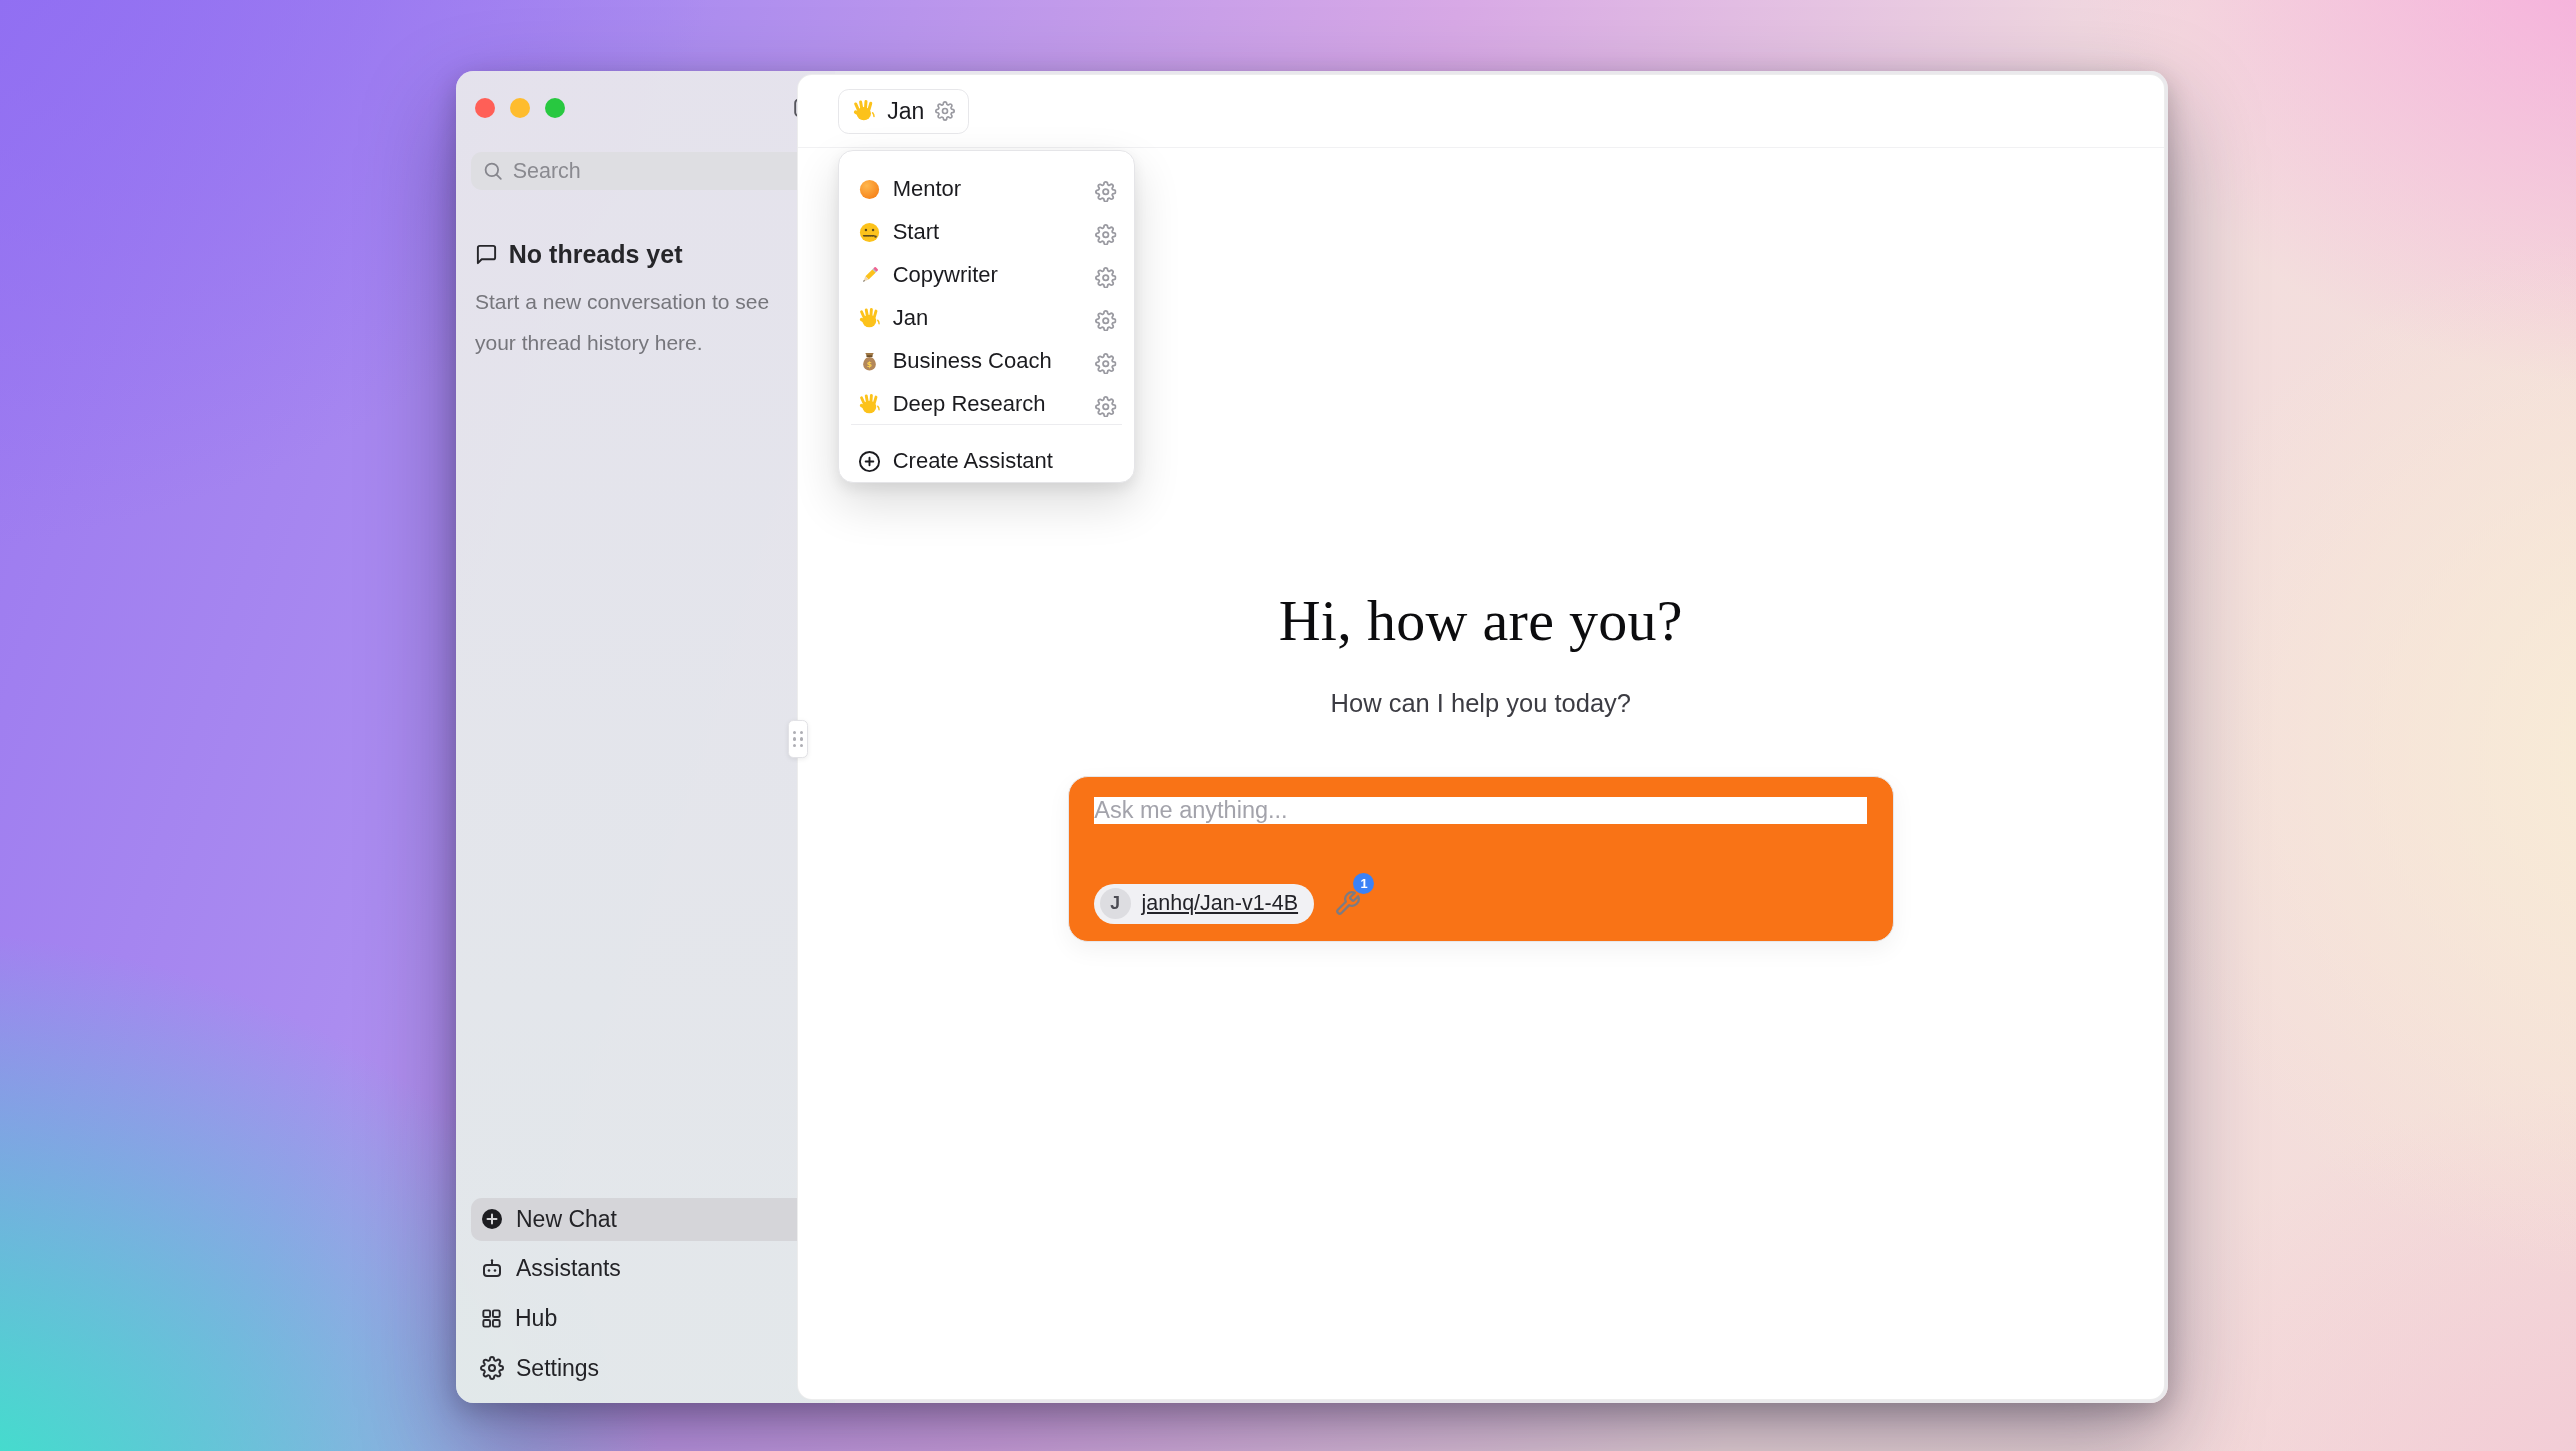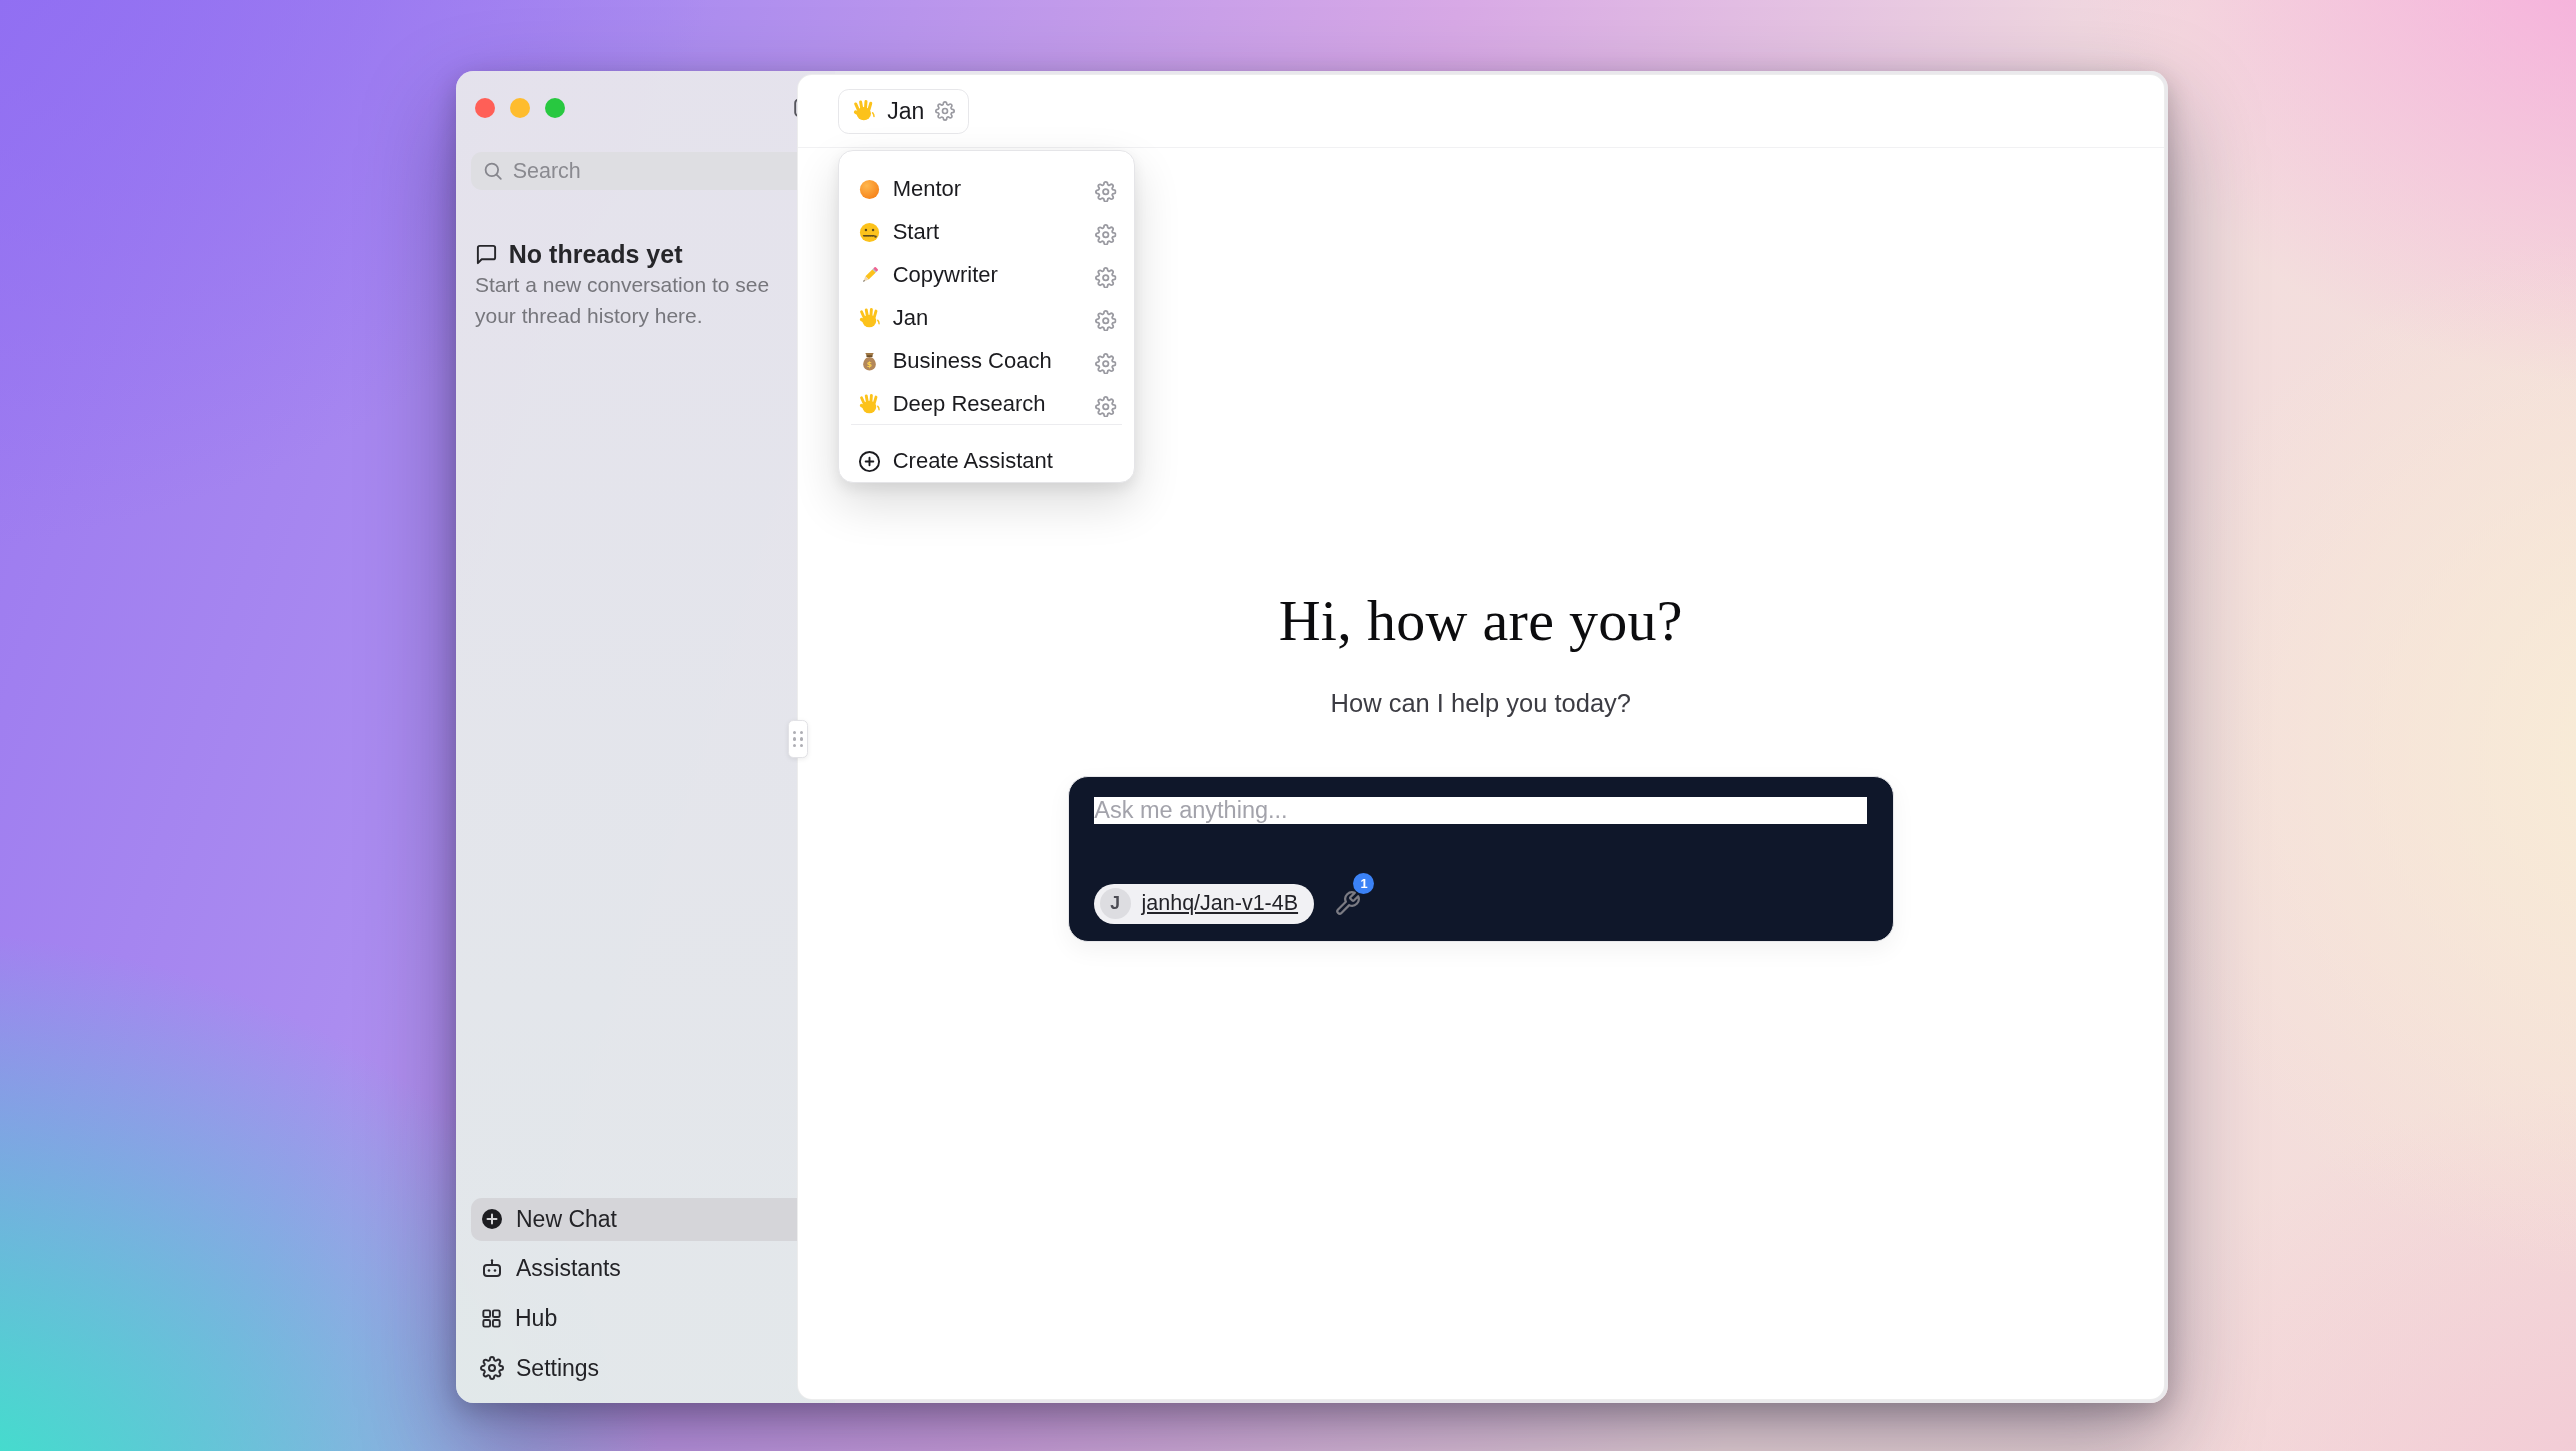--- a/index.html
+++ b/index.html
@@ -46,21 +46,21 @@
   }
   .search-input {
     flex:1; border:none; background:transparent; outline:none;
     font-size:21.5px; font-family:"Liberation Sans", sans-serif; color:#3a3a40;
   }
   .search-input::placeholder { color:#8a8a90; }
 
   .empty { margin-top:50px; padding:0 4px; }
   .empty-title-row { display:flex; align-items:center; gap:10.8px; color:#26262a; }
   .empty-title { font-size:25px; font-weight:600; color:#26262a; }
-  .empty-sub { font-size:21px; line-height:31px; color:#76767c; max-width:296px; }
+  .empty-sub { margin-top:12px; font-size:21px; line-height:41px; color:#76767c; max-width:296px; }
 
   .bottom-nav { margin-top:auto; display:flex; flex-direction:column; gap:6.7px; }
   .nav-item {
     display:flex; align-items:center; gap:12px; height:43px; padding:0 9px;
     border-radius:10.8px; color:#232327; cursor:pointer;
   }
   .nav-item.active { background:#d5d5d9; }
   .nav-label { font-size:23px; color:#232327; }
 
   
@@ -104,21 +104,21 @@
   }
   .hero-title {
     font-family:"Liberation Serif", serif; font-weight:400;
     font-size:58px; color:#0c0c0e; letter-spacing:0.3px;
   }
   .hero-sub { margin-top:35px; font-size:25.5px; color:#3c3c43; }
 
   
   .composer {
     position:absolute; top:701px; left:50%; transform:translateX(-50%);
-    width:826px; height:166px; background:#0f172a;
+    width:826px; height:166px; background:#f97316;
     border:0.7px solid #e7e7ea; border-radius:20px;
     box-shadow:0 8px 23px rgba(0,0,0,0.05);
     padding:20px 25.5px 17.5px 25.5px;
     display:flex; flex-direction:column; justify-content:space-between;
   }
   .composer-input {
     border:none; outline:none; width:100%;
     font-size:23.5px; font-family:"Liberation Sans", sans-serif; color:#2a2a30;
   }
   .composer-input::placeholder { color:#a3a3ab; }

